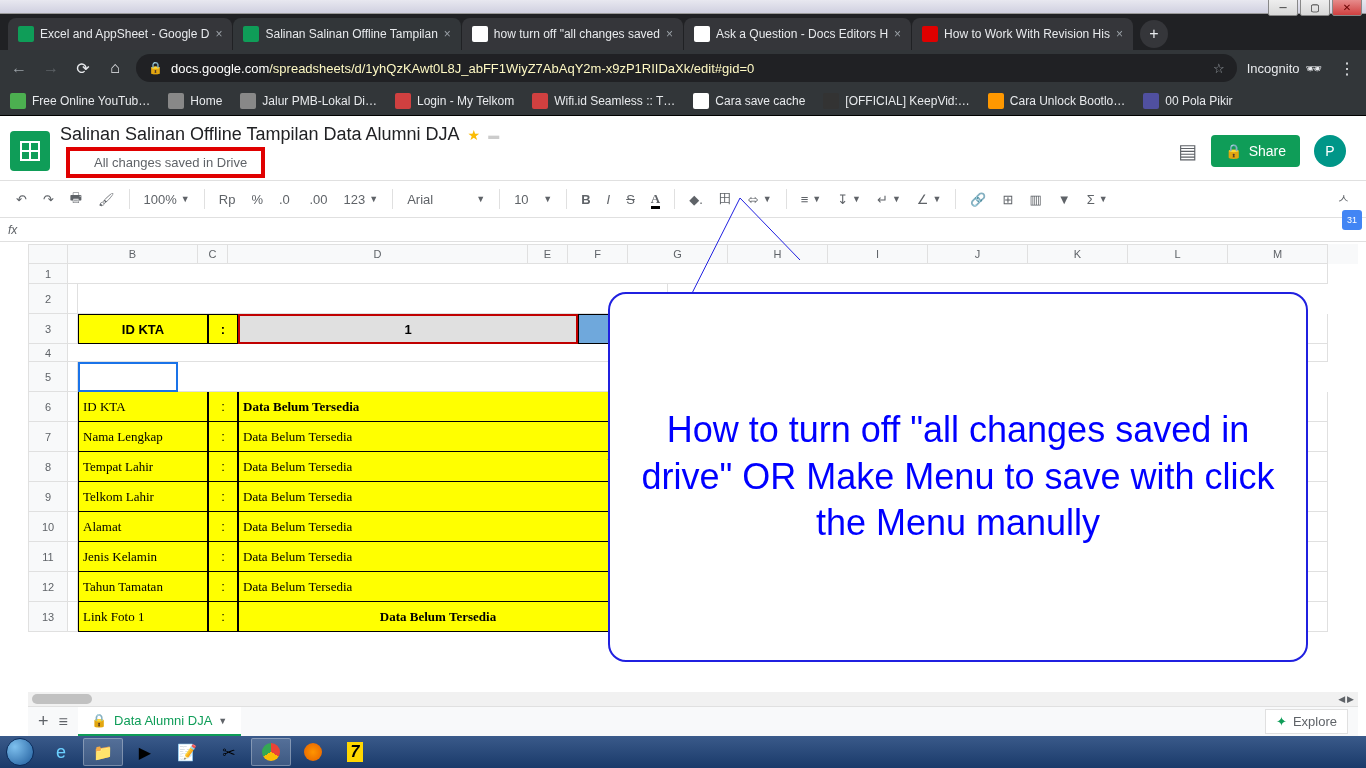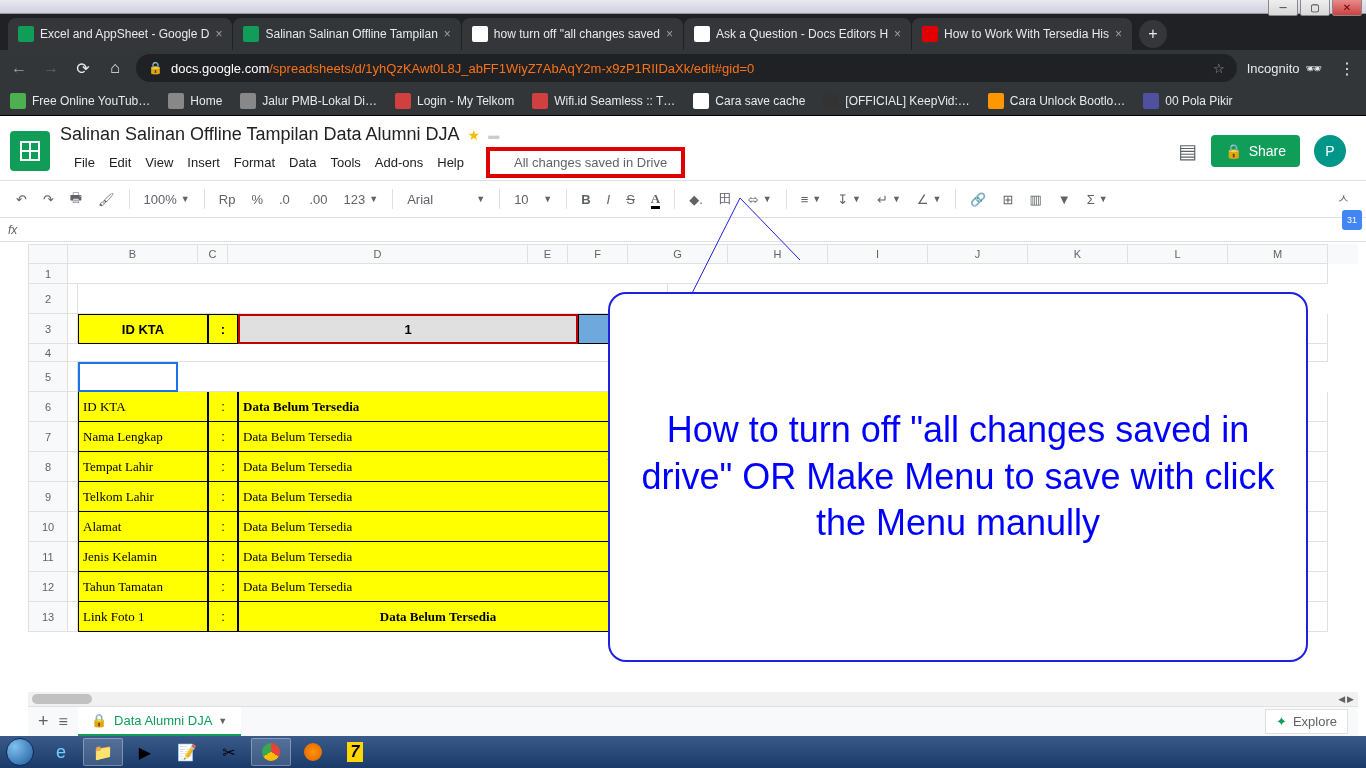--- a/index.html
+++ b/index.html
@@ -20,21 +20,21 @@
 .tab .tclose { color: #9aa0a6; font-size: 12px; }
 .newtab { width: 28px; height: 28px; border-radius: 50%; background: #35363a; color: #e8eaed; display: flex; align-items: center; justify-content: center; margin: 0 6px 2px; font-size: 16px; }
 
 
 .addr-row { height: 36px; background: #323639; display: flex; align-items: center; padding: 0 8px; gap: 10px; }
 .nav-icn { color: #9aa0a6; font-size: 16px; width: 22px; text-align: center; }
 .nav-icn.white { color: #e8eaed; }
 .omnibox { flex: 1; height: 28px; background: #202124; border-radius: 14px; display: flex; align-items: center; padding: 0 12px; color: #e8eaed; font-size: 13px; gap: 8px; }
 .omnibox .lock { color: #9aa0a6; font-size: 12px; }
 .omnibox .urlhost { color: #fff; }
-.omnibox .urlpath { color: #f97316; }
+.omnibox .urlpath { color: #fef9c3; }
 .right-icns { display: flex; align-items: center; gap: 14px; color: #e8eaed; font-size: 13px; }
 .incog { color: #e8eaed; font-size: 13px; display: flex; align-items: center; gap: 6px; }
 
 
 .bm-bar { height: 30px; background: #323639; display: flex; padding: 0 10px; gap: 18px; border-bottom: 1px solid #000; }
 .bm { color: #e8eaed; font-size: 12px; display: flex; align-items: center; gap: 6px; white-space: nowrap; }
 .bm .bicn { width: 16px; height: 16px; border-radius: 2px; display: inline-flex; align-items: center; justify-content: center; font-size: 10px; }
 
 
 .sheets-hdr { height: 64px; display: flex; align-items: center; padding: 6px 10px 0 10px; }
@@ -138,21 +138,21 @@
       <span class="ttext">how turn off "all changes saved</span>
       <span class="tclose">×</span>
     </div>
     <div class="tab">
       <span class="favicon" style="background:#fff"></span>
       <span class="ttext">Ask a Question - Docs Editors H</span>
       <span class="tclose">×</span>
     </div>
     <div class="tab">
       <span class="favicon" style="background:#e00000"></span>
-      <span class="ttext">How to Work With Tersedia His</span>
+      <span class="ttext">How to Work With Revision His</span>
       <span class="tclose">×</span>
     </div>
     <div class="newtab">+</div>
   </div>
 
 <div class="addr-row">
   <span class="nav-icn">←</span>
   <span class="nav-icn" style="opacity:.4">→</span>
   <span class="nav-icn white">⟳</span>
   <span class="nav-icn white">⌂</span>
@@ -218,21 +218,20 @@
         <div></div>
       </div>
   </div>
   <div class="sheets-title-wrap">
     <div class="sheets-title">
       <span>Salinan Salinan Offline Tampilan Data Alumni DJA</span>
       <span class="star">★</span>
       <span style="color:#ccc;font-size:11px">▬</span>
     </div>
     <div class="sheets-menus">
-      <span id="menus-holder"><span>File</span><span>Edit</span><span>View</span><span>Insert</span><span>Format</span><span>Data</span><span>Tools</span><span>Add-ons</span><span>Help</span></span>
       <span class="save-highlight">
         <span class="save-status">All changes saved in Drive</span>
       </span>
     </div>
   </div>
   <div class="hdr-right">
     <span style="color:#5f6368;font-size:20px">▤</span>
     <div class="share-btn">
       <span>🔒</span>
       <span>Share</span>

